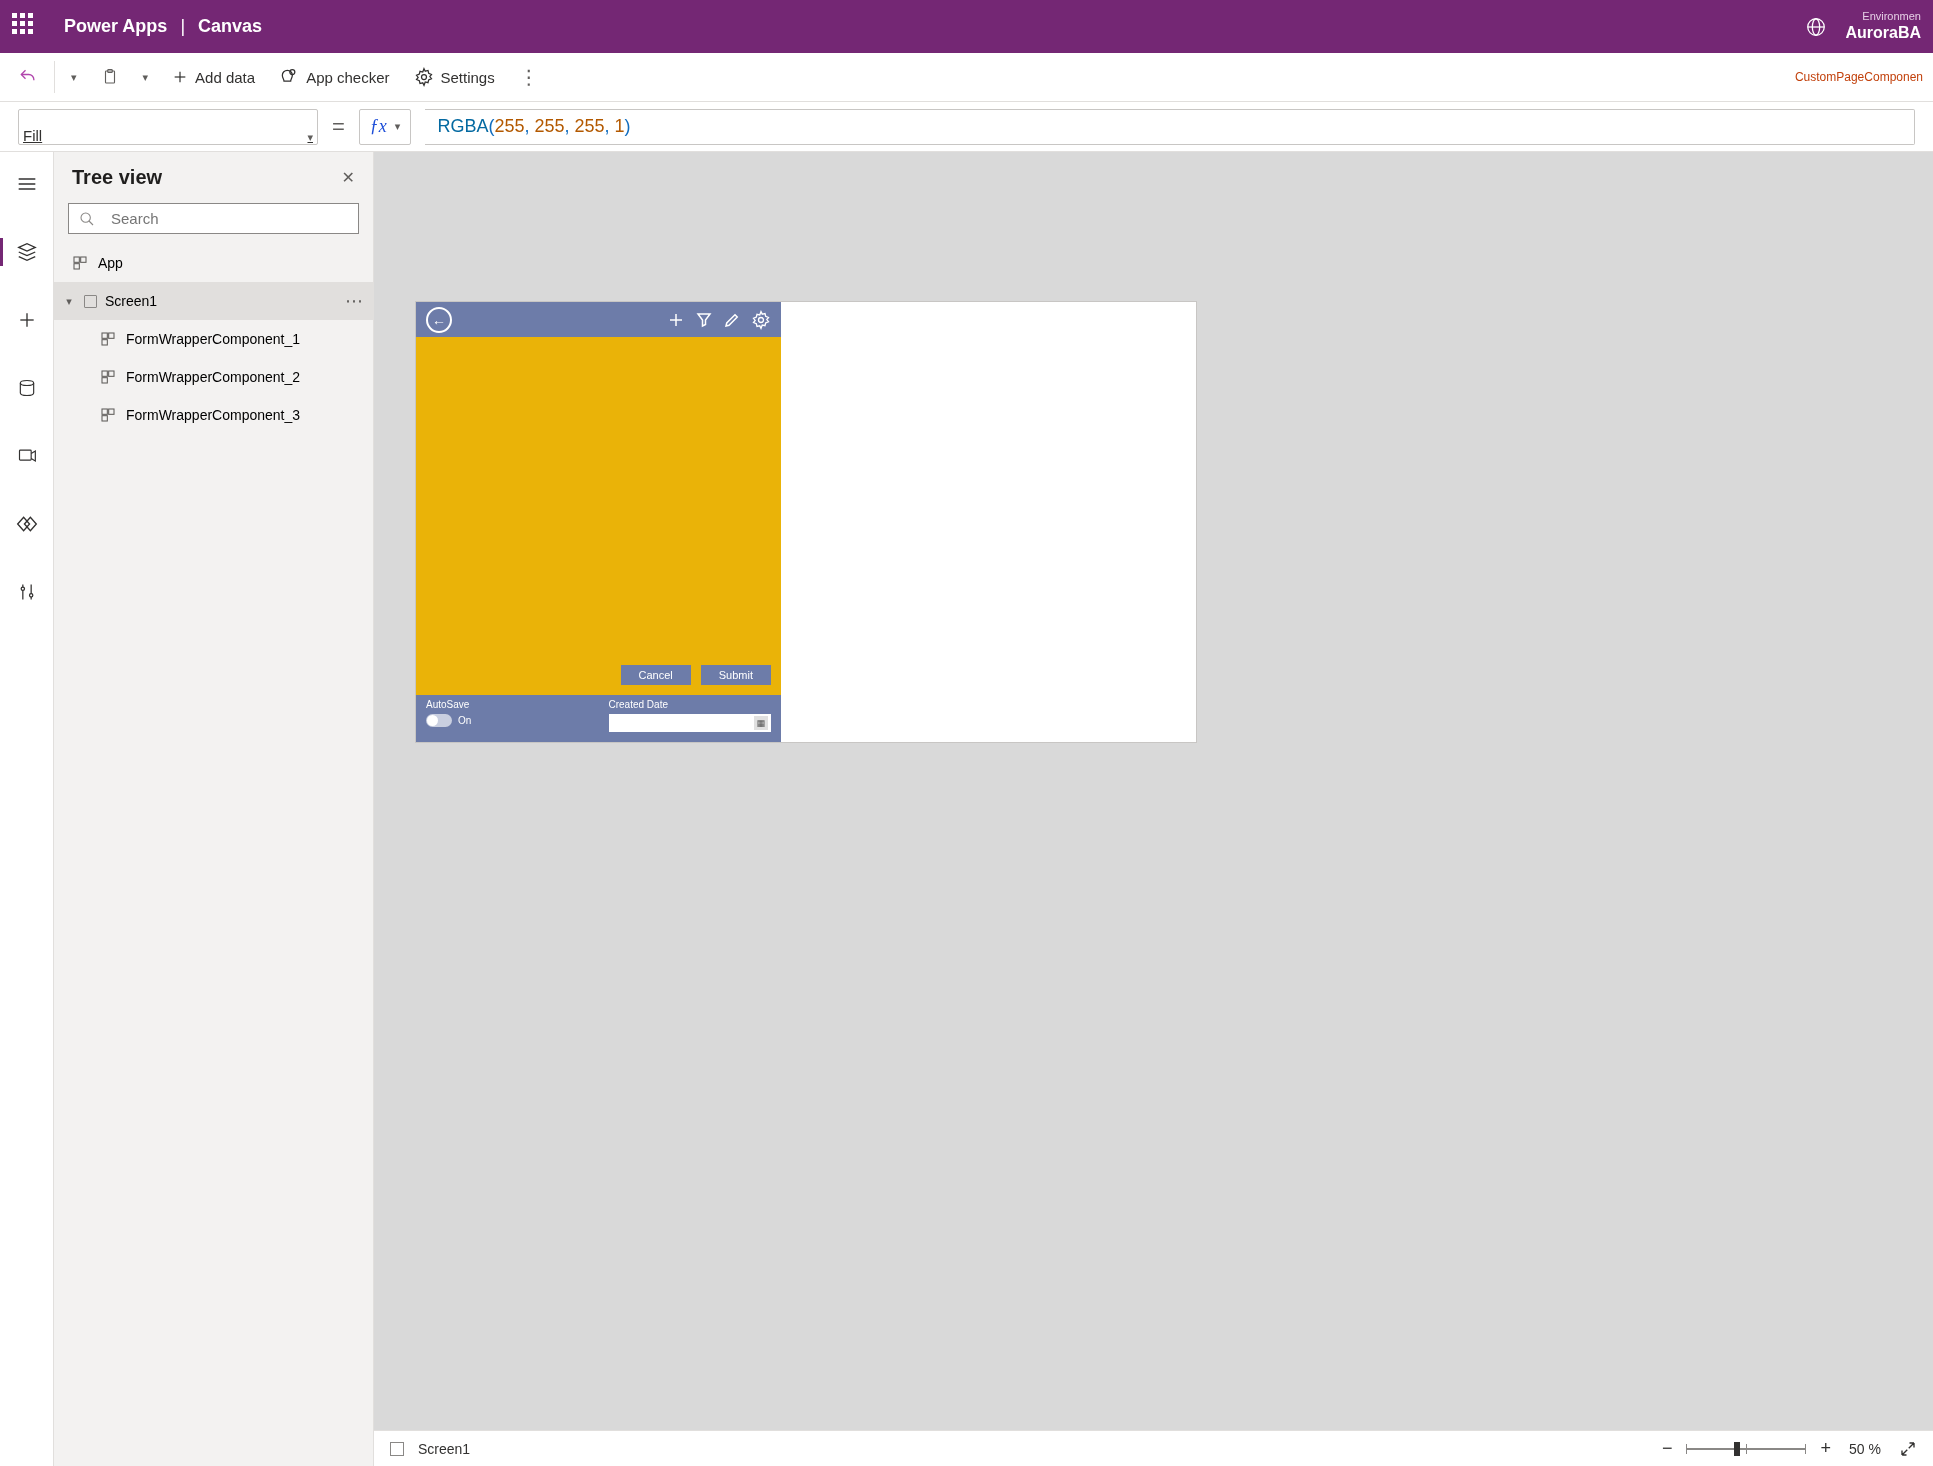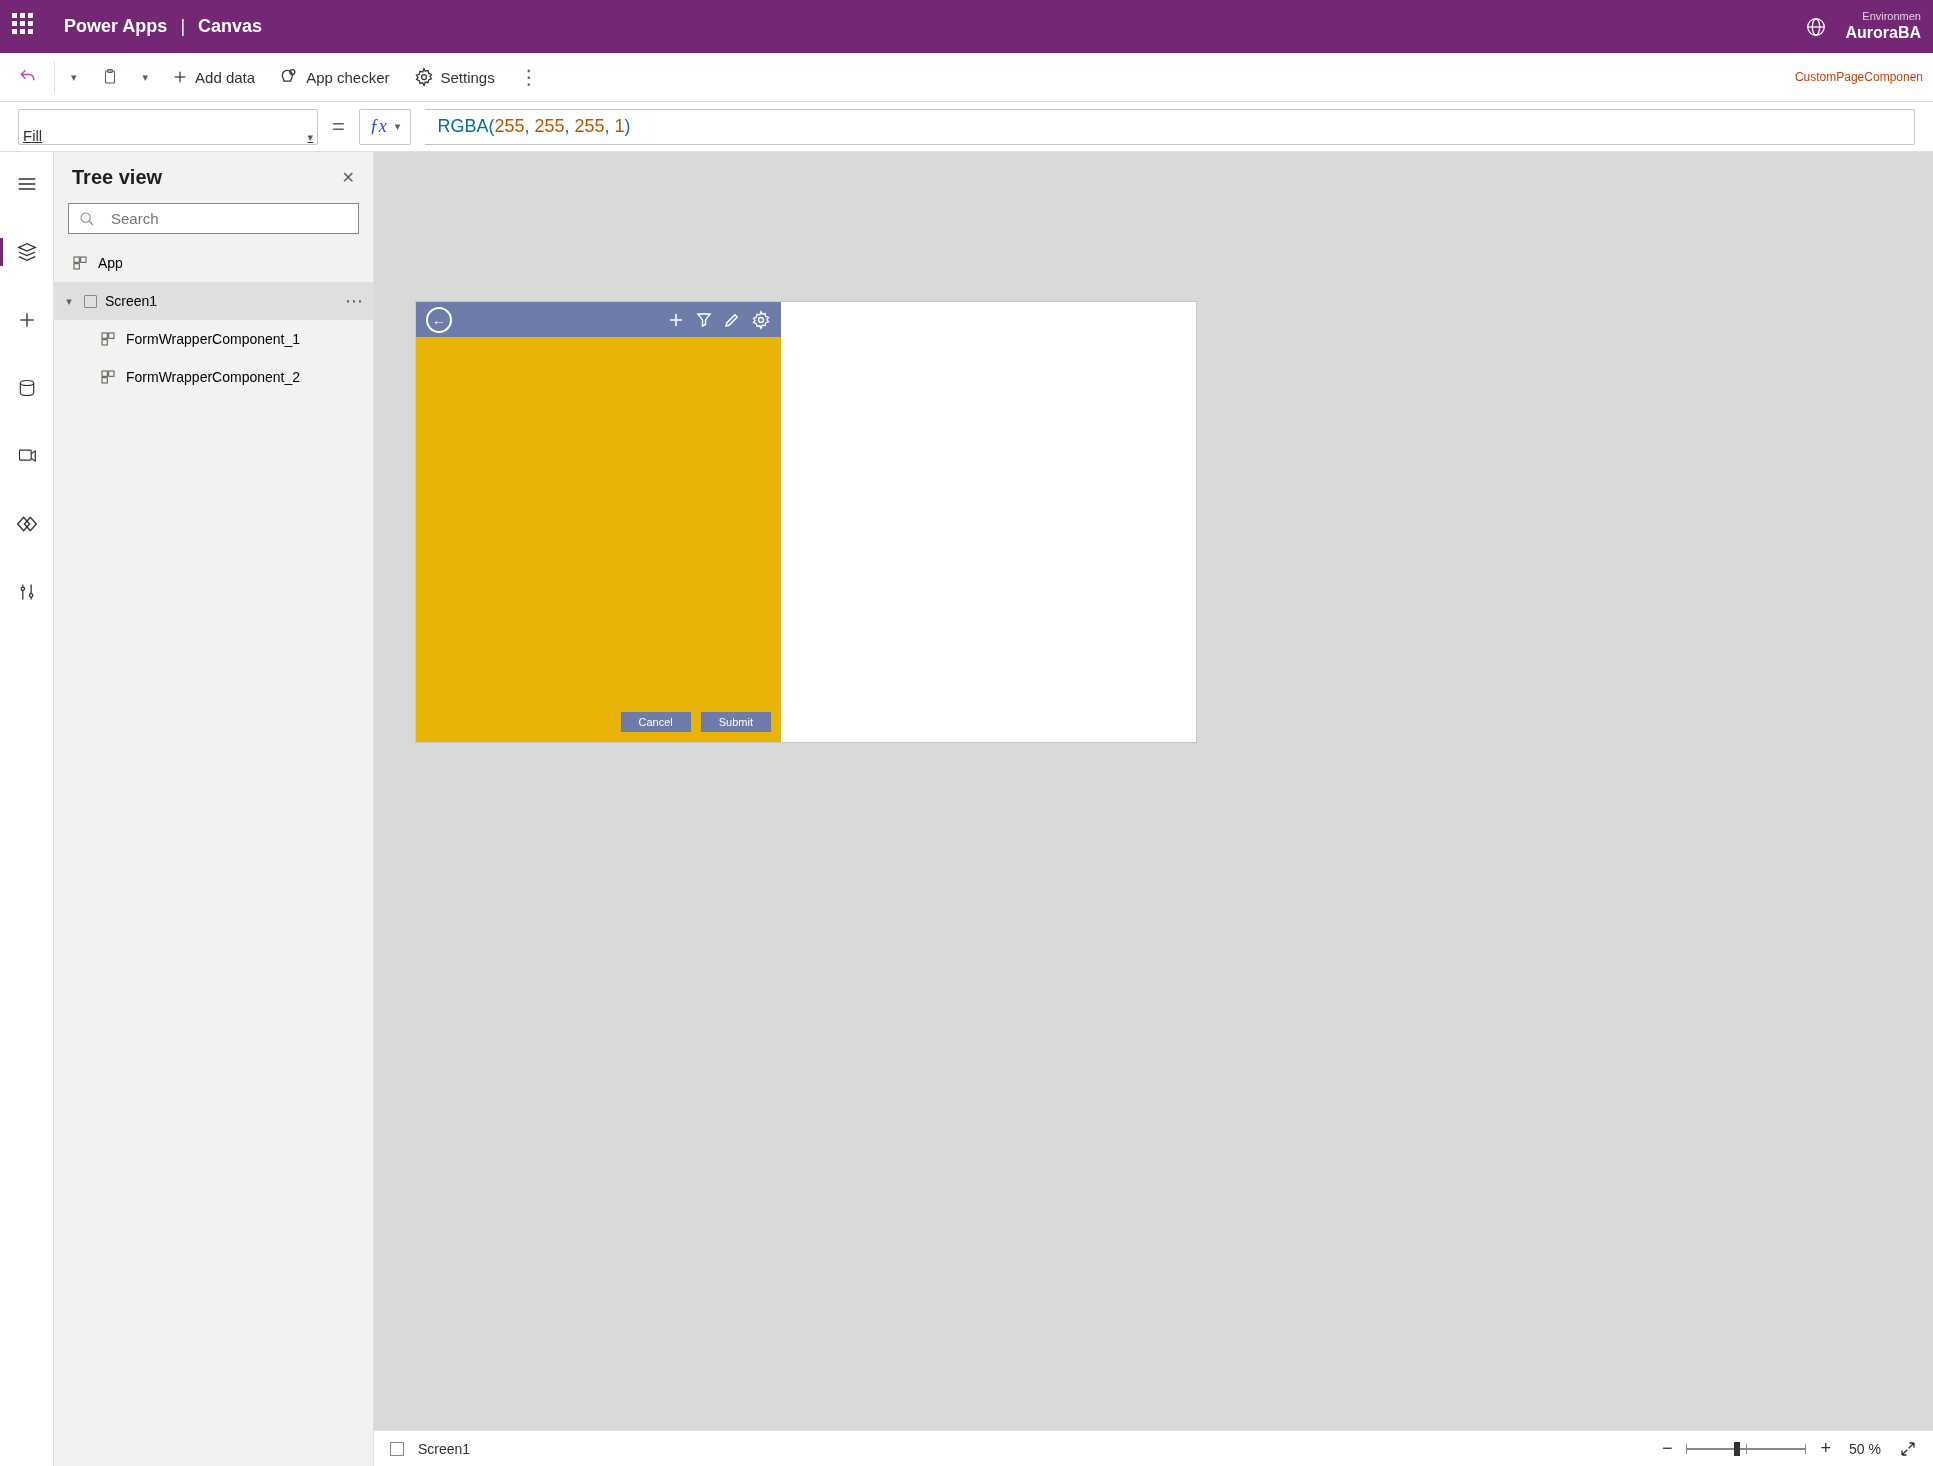--- a/index.html
+++ b/index.html
@@ -348,20 +348,30 @@
       <div class="node child">
         <span class="nodeicon">
           <svg width="16" height="16" viewBox="0 0 24 24" fill="none" stroke="#605e5c" stroke-width="1.6">
               <rect x="3" y="3" width="8" height="8"></rect>
               <rect x="13" y="3" width="8" height="8"></rect>
               <rect x="3" y="13" width="8" height="8"></rect>
             </svg>
         </span>
         <span>FormWrapperComponent_2</span>
       </div>
+      <div class="node child">
+        <span class="nodeicon">
+          <svg width="16" height="16" viewBox="0 0 24 24" fill="none" stroke="#605e5c" stroke-width="1.6">
+              <rect x="3" y="3" width="8" height="8"></rect>
+              <rect x="13" y="3" width="8" height="8"></rect>
+              <rect x="3" y="13" width="8" height="8"></rect>
+            </svg>
+        </span>
+        <span>FormWrapperComponent_3</span>
+      </div>
     </div>
   </div>
 
   <div class="canvasarea">
     <div class="canvasinner">
       <div class="screenwrap">
         <div class="formpane">
           <div class="fphdr">
             <div class="back">←</div>
             <div class="hic">
@@ -384,20 +394,35 @@
               <svg width="20" height="20" viewBox="0 0 24 24" fill="none" stroke="#fff" stroke-width="1.6">
                   <circle cx="12" cy="12" r="3"></circle>
                   <path d="M12 2l1.5 3 3.3-.8.8 3.3L21 9l-2 2.5 2 2.5-3.4 1.5-.8 3.3-3.3-.8L12 22l-1.5-3-3.3.8-.8-3.3L3 15l2-2.5L3 10l3.4-1.5.8-3.3 3.3.8z"></path>
                 </svg>
             </div>
           </div>
           <div class="body">
             <div class="btnrow">
               <button>Cancel</button>
               <button>Submit</button>
+            </div>
+          </div>
+          <div class="footer">
+            <div class="col">
+              <div>AutoSave</div>
+              <div class="toggle">
+                <div class="sw"></div>
+                <span>On</span>
+              </div>
+            </div>
+            <div class="col">
+              <div>Created Date</div>
+              <div class="dateinput">
+                <div class="cal">▦</div>
+              </div>
             </div>
           </div>
         </div>
       </div>
     </div>
 
     <div class="status">
       <span class="sq2"></span>
       <span>Screen1</span>
       <div class="right">

